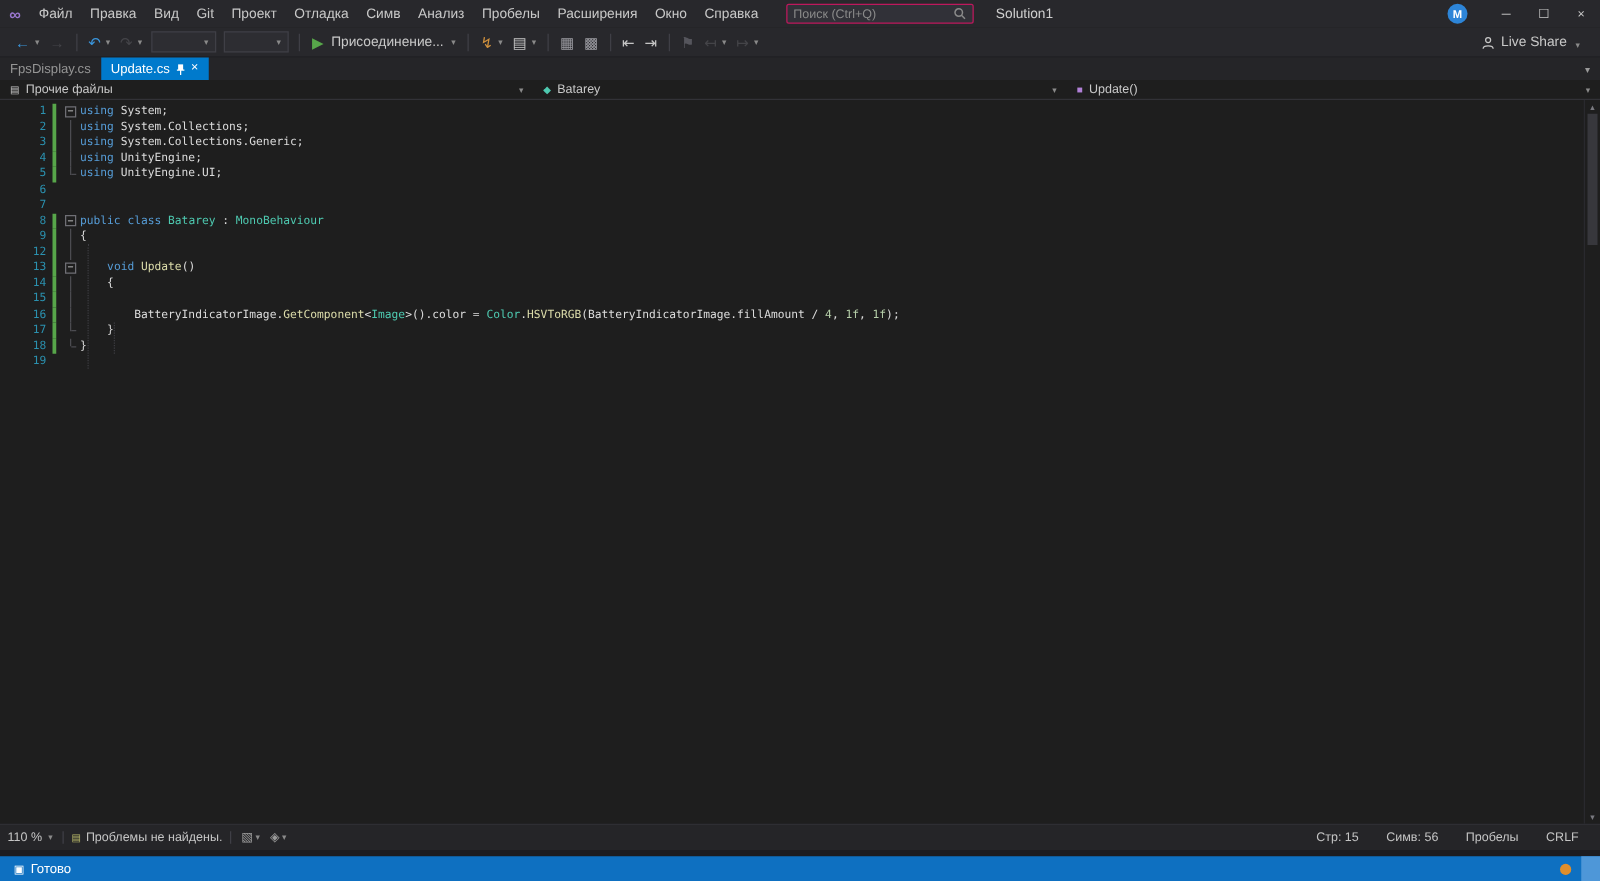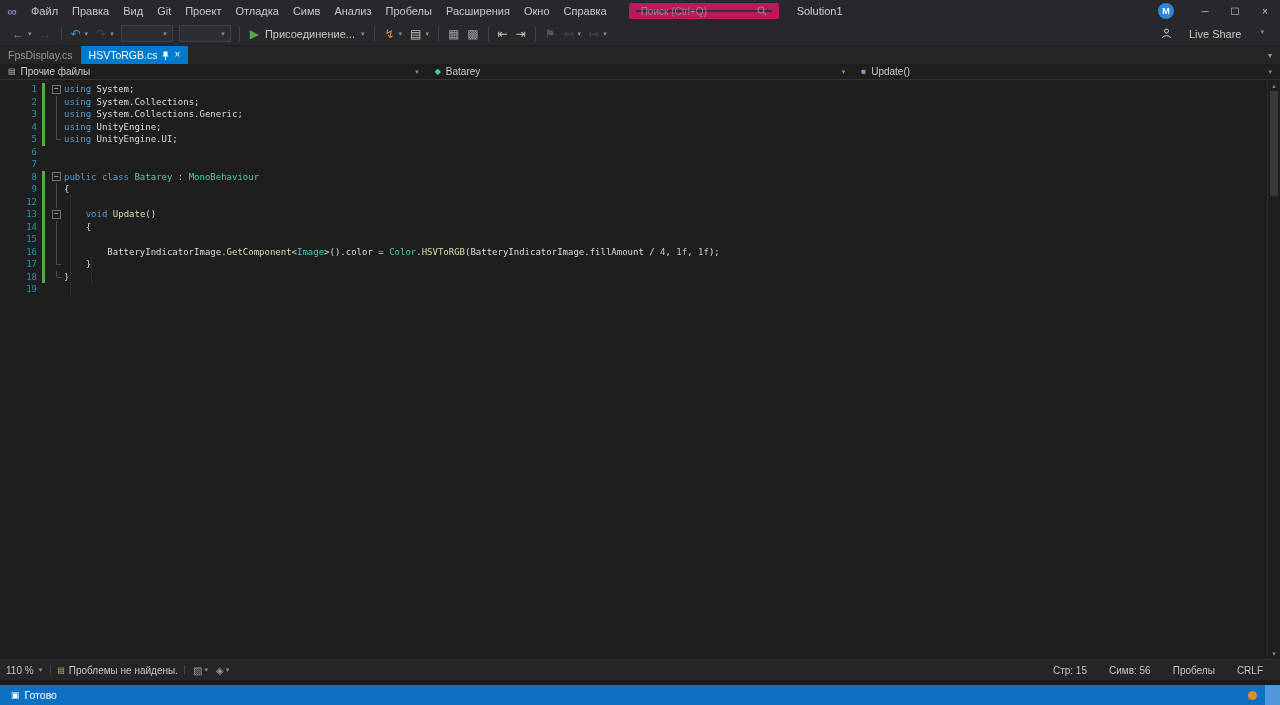--- a/index.html
+++ b/index.html
@@ -5,40 +5,40 @@
 <style>
 *{box-sizing:border-box;margin:0;padding:0}
 html,body{width:1280px;height:705px;overflow:hidden;background:#1e1e1e;font-family:"Liberation Sans",sans-serif}
 .window{display:flex;flex-direction:column;width:1280px;height:705px}
 
 
 .title-bar{flex:0 0 22px;background:#28282c;display:flex;align-items:center;font-size:11px;color:#c8c8c8}
 .vs-logo{width:24px;text-align:center;font-size:13px;font-weight:bold;color:#9a77cf}
 .menu-bar{display:flex;height:22px;align-items:center}
 .menu-item{padding:0 7px;cursor:default;white-space:nowrap}
-.search-box{margin-left:15px;width:150px;height:16px;background:#313138;border:7px solid #be185d;border-radius:2px;display:flex;align-items:center;padding:0 5px;color:#8a8a8a;font-size:10px}
+.search-box{margin-left:15px;width:150px;height:16px;background:#313138;border:1px solid #be185d;border-radius:2px;display:flex;align-items:center;padding:0 5px;color:#8a8a8a;font-size:10px}
 .search-ph{flex:1;white-space:nowrap;overflow:hidden}
 .solution-label{margin-left:18px;color:#cfcfcf}
 .title-right{margin-left:auto;display:flex;align-items:center;height:22px}
 .avatar{width:16px;height:16px;border-radius:50%;background:#2d85d8;color:#fff;font-size:9px;font-weight:bold;display:flex;align-items:center;justify-content:center;margin-right:16px}
 .win-btn{width:30px;height:22px;display:flex;align-items:center;justify-content:center;font-size:10px;color:#c8c8c8}
 
 
 .toolbar{flex:0 0 24px;background:#28282c;display:flex;align-items:center;padding:0 8px;font-size:12px;color:#c5c5c5;border-bottom:1px solid #1f1f23}
 .tb-group{display:flex;align-items:center}
 .tb-btn{display:flex;align-items:center;padding:0 2px;height:20px}
 .tb-glyph{font-size:12px;line-height:20px;padding:0 2px}
 .tb-caret{font-size:7px;color:#8a8a8a;padding:0 2px}
 .tb-sep{width:1px;height:14px;background:#3f3f46;margin:0 5px}
 .tb-combo{width:52px;height:17px;background:#2d2d32;border:1px solid #3f3f46;margin:0 3px;display:flex;align-items:center;padding:0 3px;color:#8a8a8a;font-size:10px}
 .tb-combo .tb-caret{margin-left:auto}
 .attach-wrap{display:flex;align-items:center;height:20px;padding:0 3px}
 .attach-label{padding:0 4px;font-size:11px;color:#c8c8c8}
 .dis{opacity:.4}
-.live-share{margin-left:auto;display:flex;align-items:flex-start;gap:17px;font-size:11px;color:#c8c8c8;padding-right:6px}
+.live-share{margin-left:auto;display:flex;align-items:flex-end;gap:5px;font-size:11px;color:#c8c8c8;padding-right:6px}
 
 
 .tab-bar{flex:0 0 18px;background:#252528;display:flex;align-items:stretch;font-size:10.5px}
 .tab{display:flex;align-items:center;padding:0 8px;color:#969696;gap:5px;white-space:nowrap}
 .tab.active{background:var(--accent,#007acc);color:#fff}
 .tab-pin{display:flex;align-items:center}
 .tab-close{font-size:10px;line-height:1;color:#fff}
 .tab-bar-right{margin-left:auto;display:flex;align-items:center;padding-right:8px;color:#9a9a9a;font-size:8px;gap:8px}
 
 
@@ -215,21 +215,21 @@
       <span class="tb-caret">▾</span>
     </div>
   </div>
 
   <div class="tab-bar">
     <div style="display:flex" id="tab-strip">
         <div class="tab">
           <span>FpsDisplay.cs</span>
         </div>
         <div class="tab active">
-          <span>HSVToRGB.cs</span>
+          <span>Update.cs</span>
           <span class="tab-pin">
             <svg width="7" height="9" viewBox="0 0 7 9">
               <rect x="1.5" y="0.5" width="4" height="4.5" fill="#fff"></rect>
               <line x1="3.5" y1="5" x2="3.5" y2="9" stroke="#fff"></line>
               <line x1="0.5" y1="5" x2="6.5" y2="5" stroke="#fff"></line>
             </svg>
           </span>
           <span class="tab-close">×</span>
         </div>
       </div>

